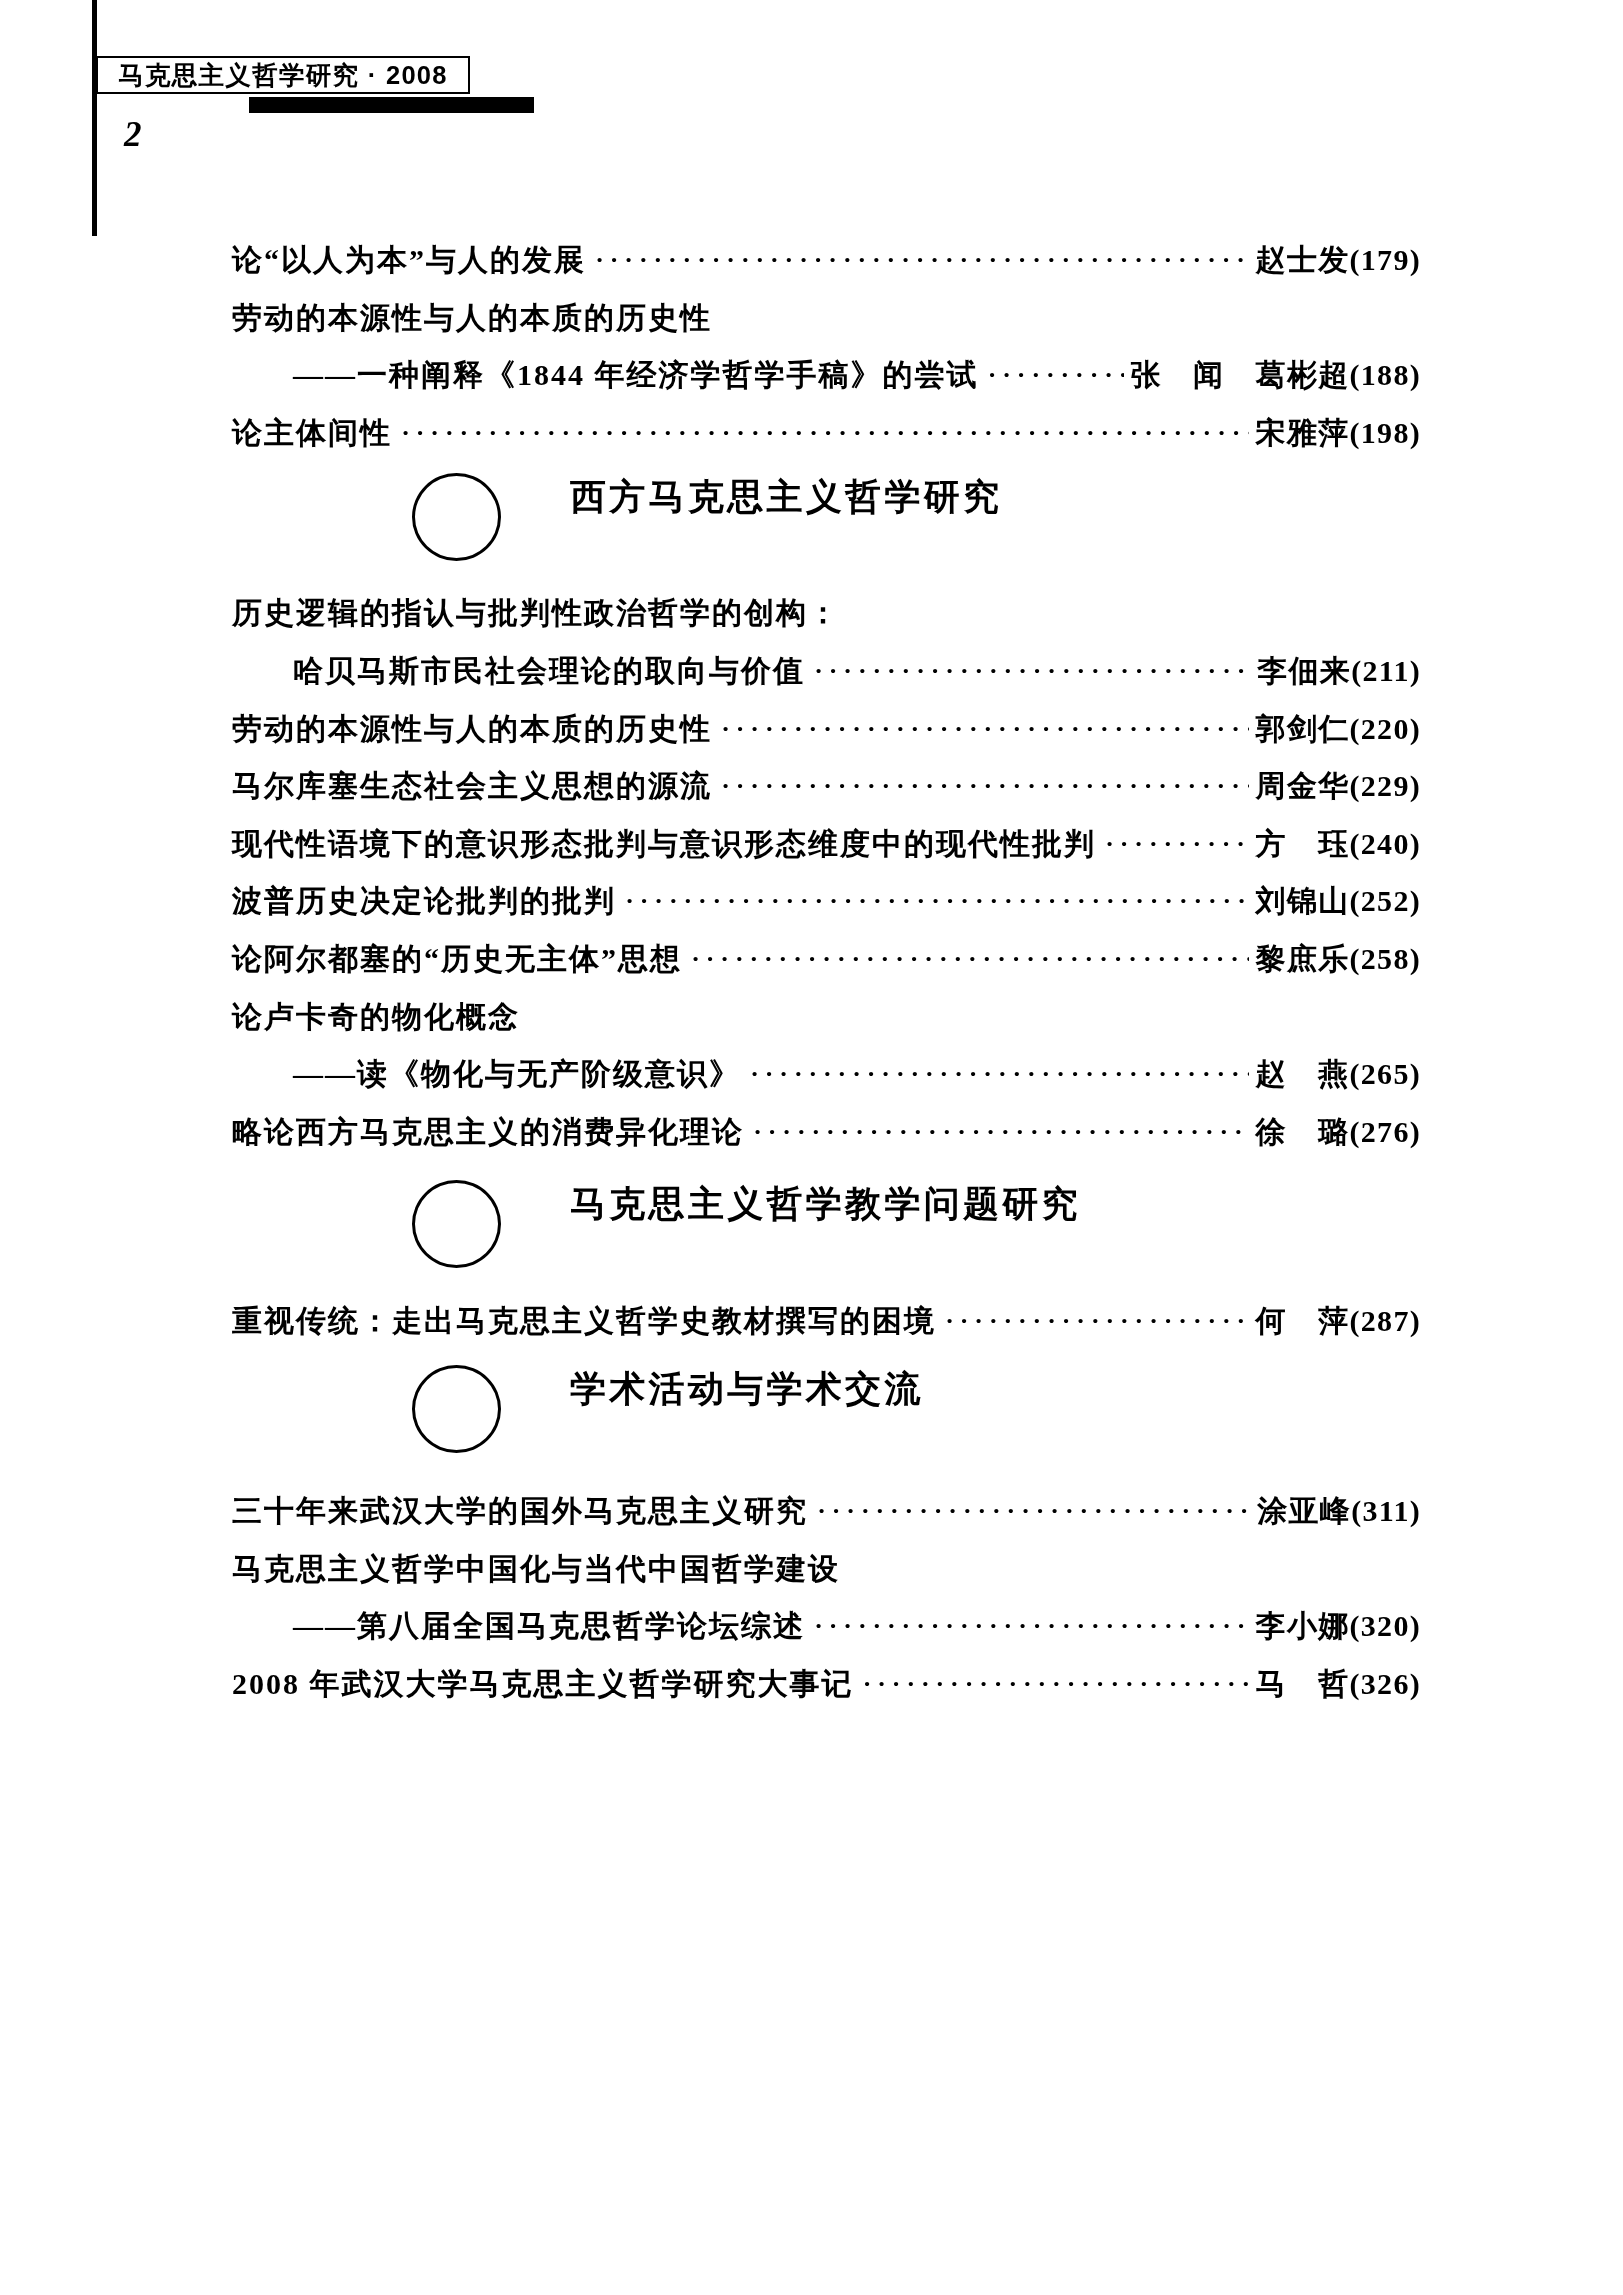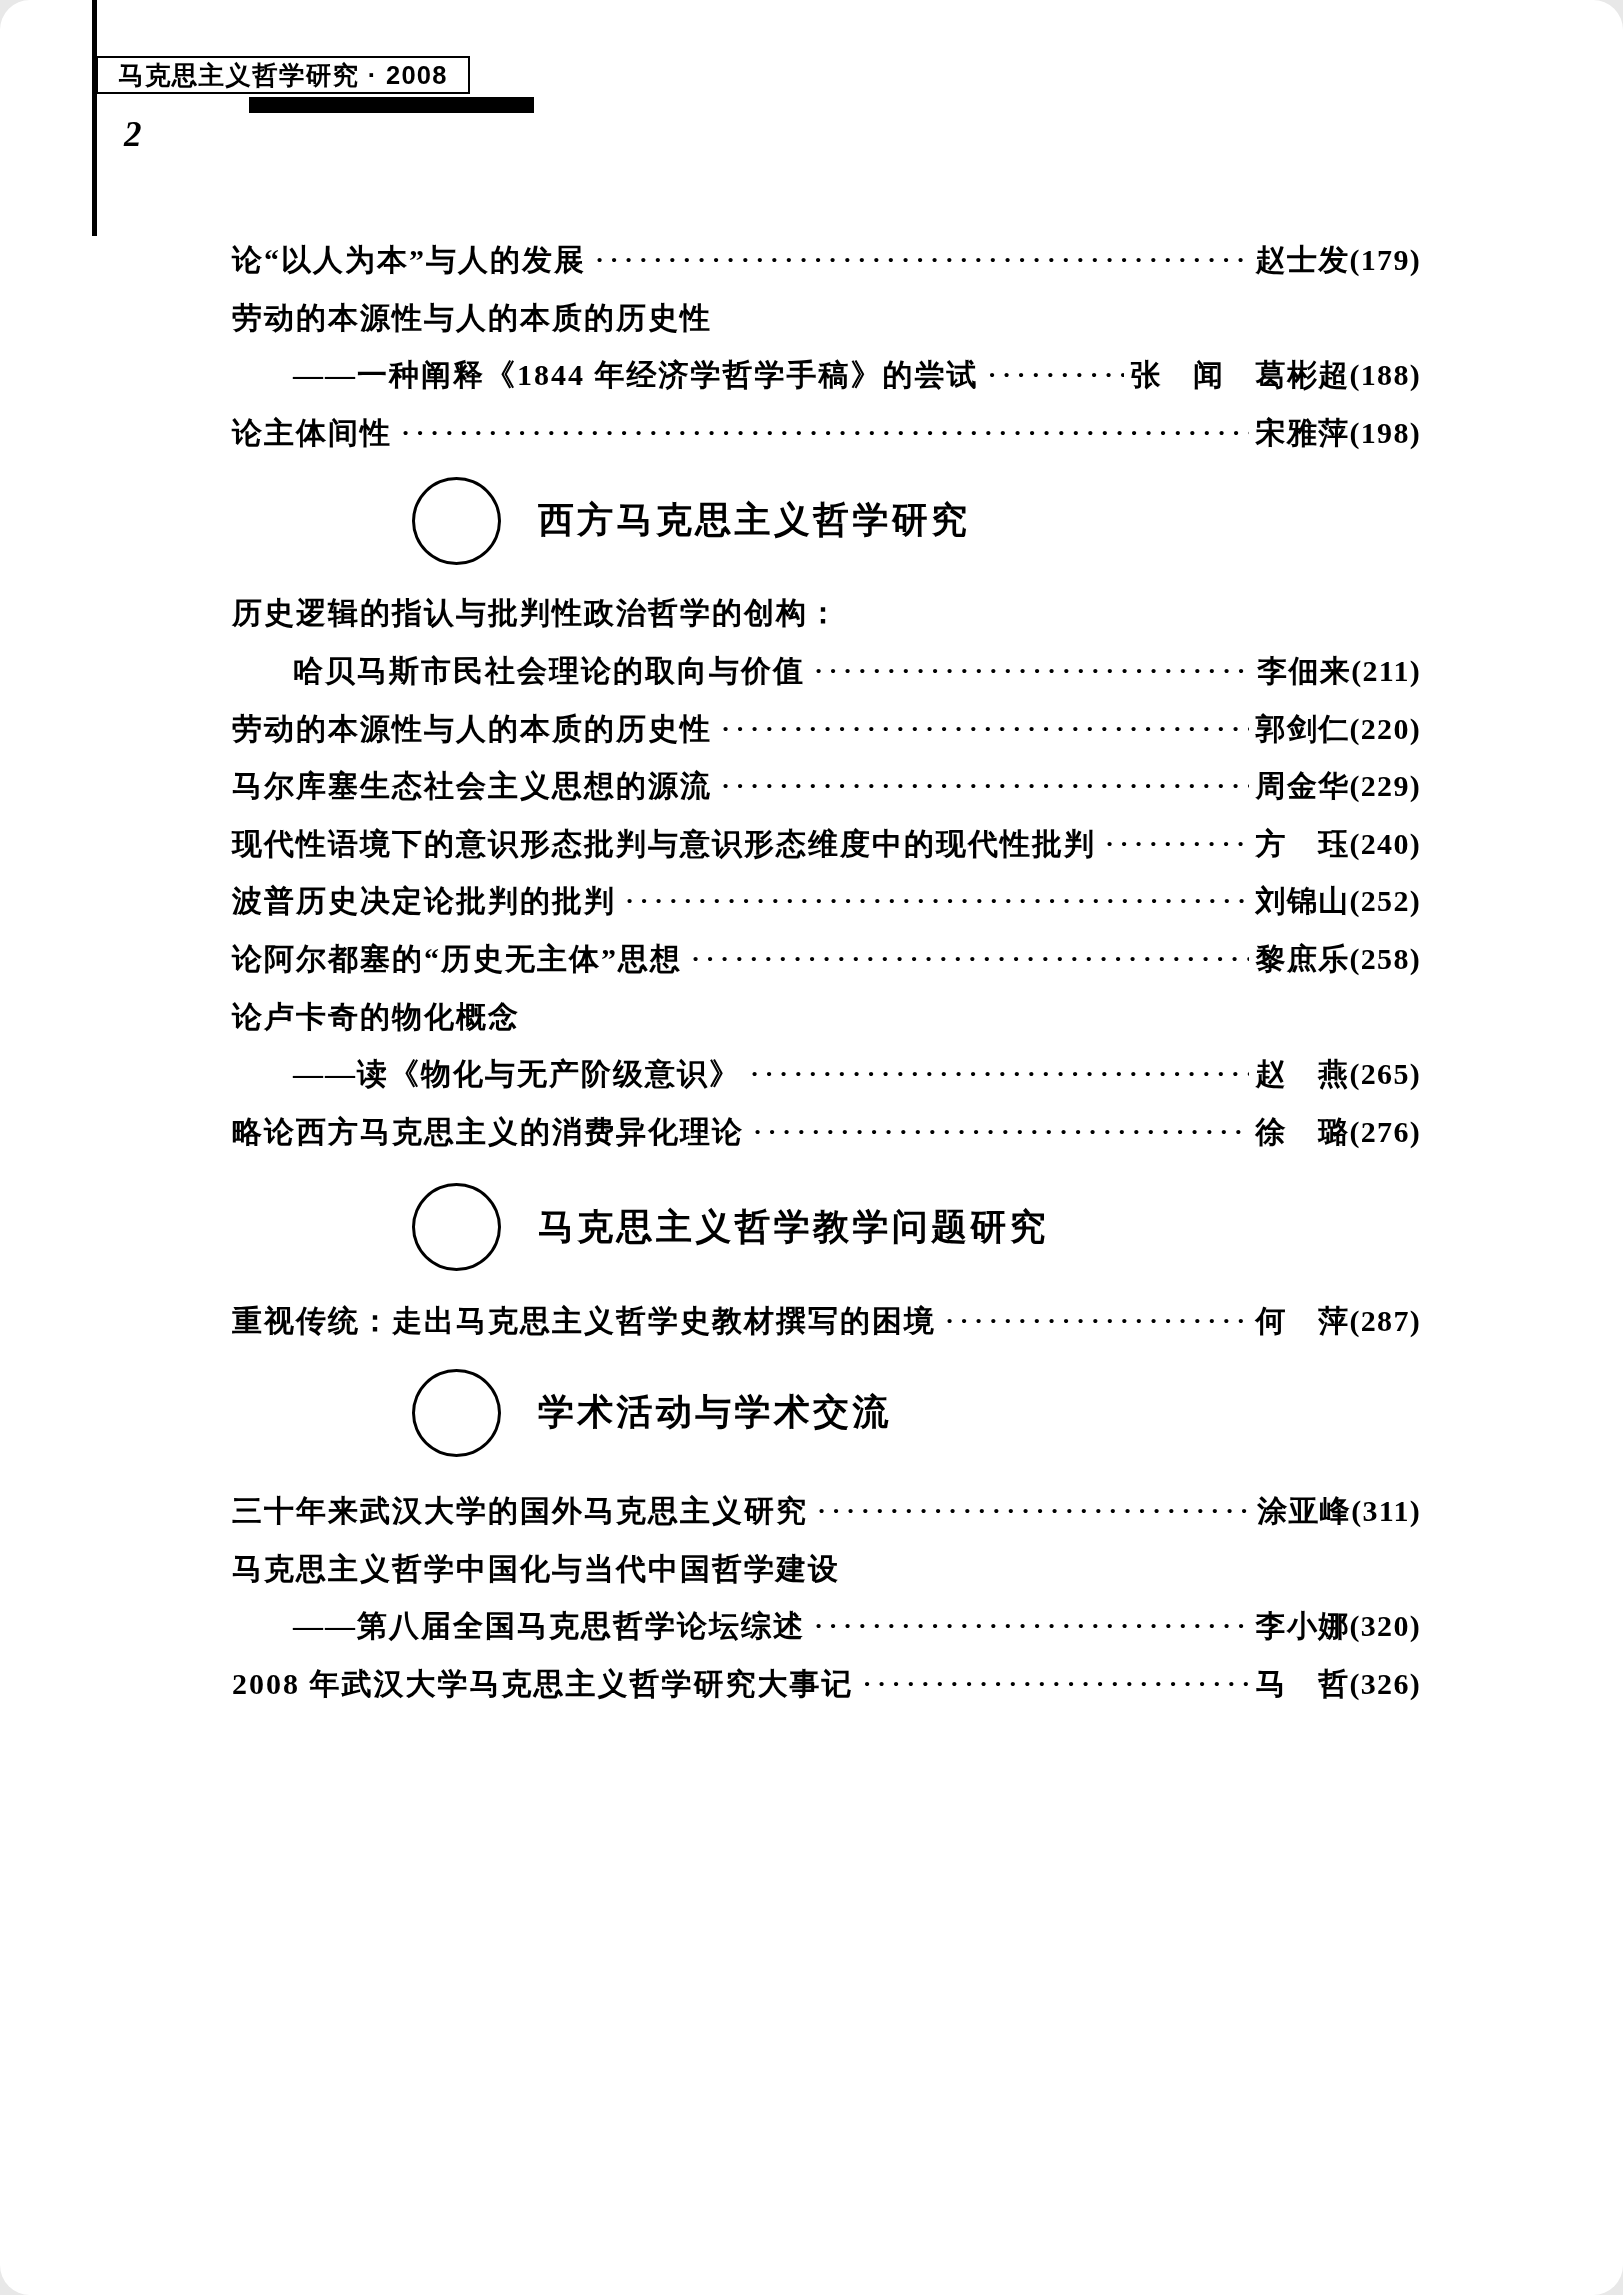--- a/index.html
+++ b/index.html
@@ -3,21 +3,20 @@
 <meta charset="utf-8">
 <style>
   html,body{margin:0;padding:0;background:#e8e8e8;}
   .page{
     position:relative;
     width:1623px;height:2295px;
     background:#ffffff;
     overflow:hidden;
     font-family:"Liberation Serif", serif;
     color:#000;
-    border-radius:30px;
   }
   
   .vline{position:absolute;left:92px;top:0;width:4.6px;height:236px;background:#000;}
   .header-box{
     position:absolute;left:96px;top:56px;width:374px;height:38px;
     border:2.6px solid #000;box-sizing:border-box;
     display:flex;align-items:center;justify-content:center;
     font-family:"Liberation Sans", sans-serif;
     font-weight:bold;font-size:25.5px;letter-spacing:1.3px;
     white-space:nowrap;
@@ -46,22 +45,23 @@
     font-size:26px;letter-spacing:5.9px;font-weight:bold;
   }
   .row .leader::after{
     content:"·······························································································································";
   }
   .row .a{flex:0 0 auto;letter-spacing:1.3px;}
   .row.indent{padding-left:61px;}
   .row.plain .t{flex:1 1 auto;}
   
   .section{
-    display:flex;align-items:center;
+    display:flex;
     height:95px;
+    gap:32px;
   }
   .circle{
     flex:0 0 auto;
     width:89px;height:88px;
     margin-left:180px;
     border:3.3px solid #000;border-radius:50%;
     box-sizing:border-box;
   }
   .stitle{
     flex:0 0 auto;

